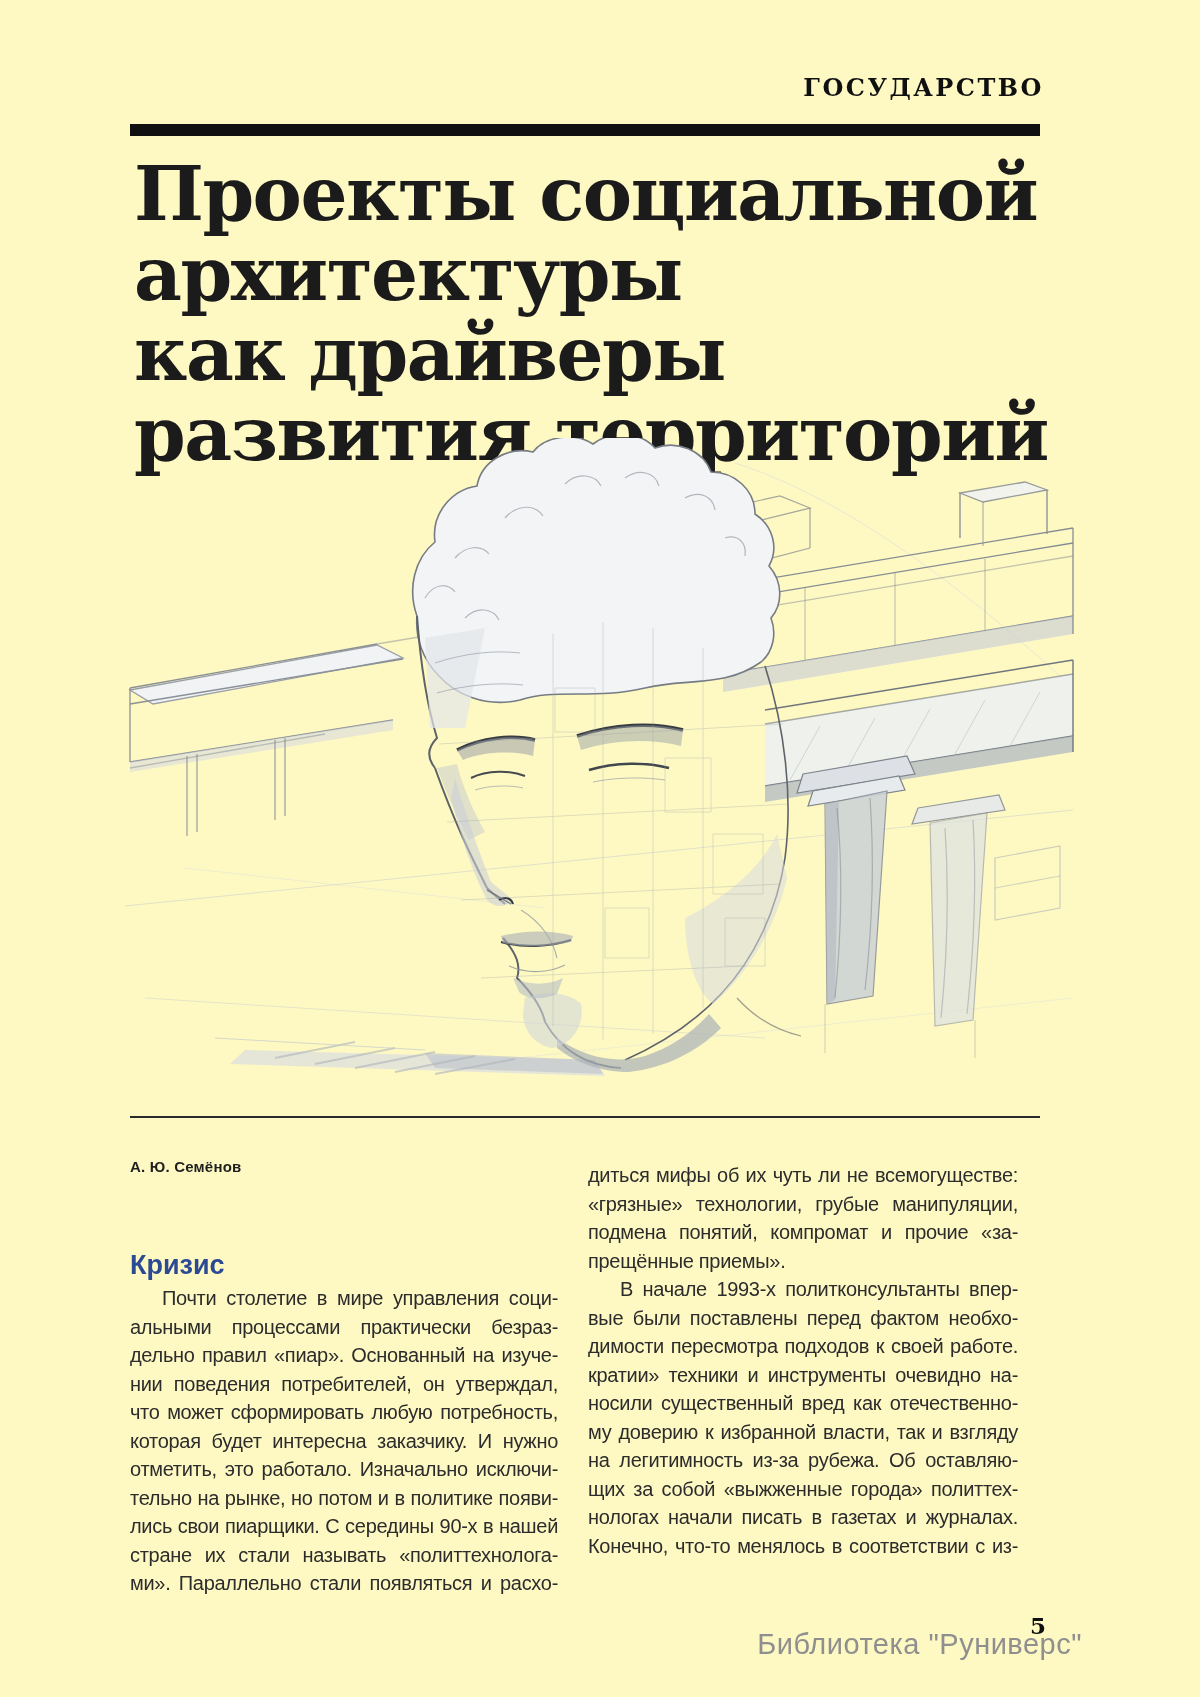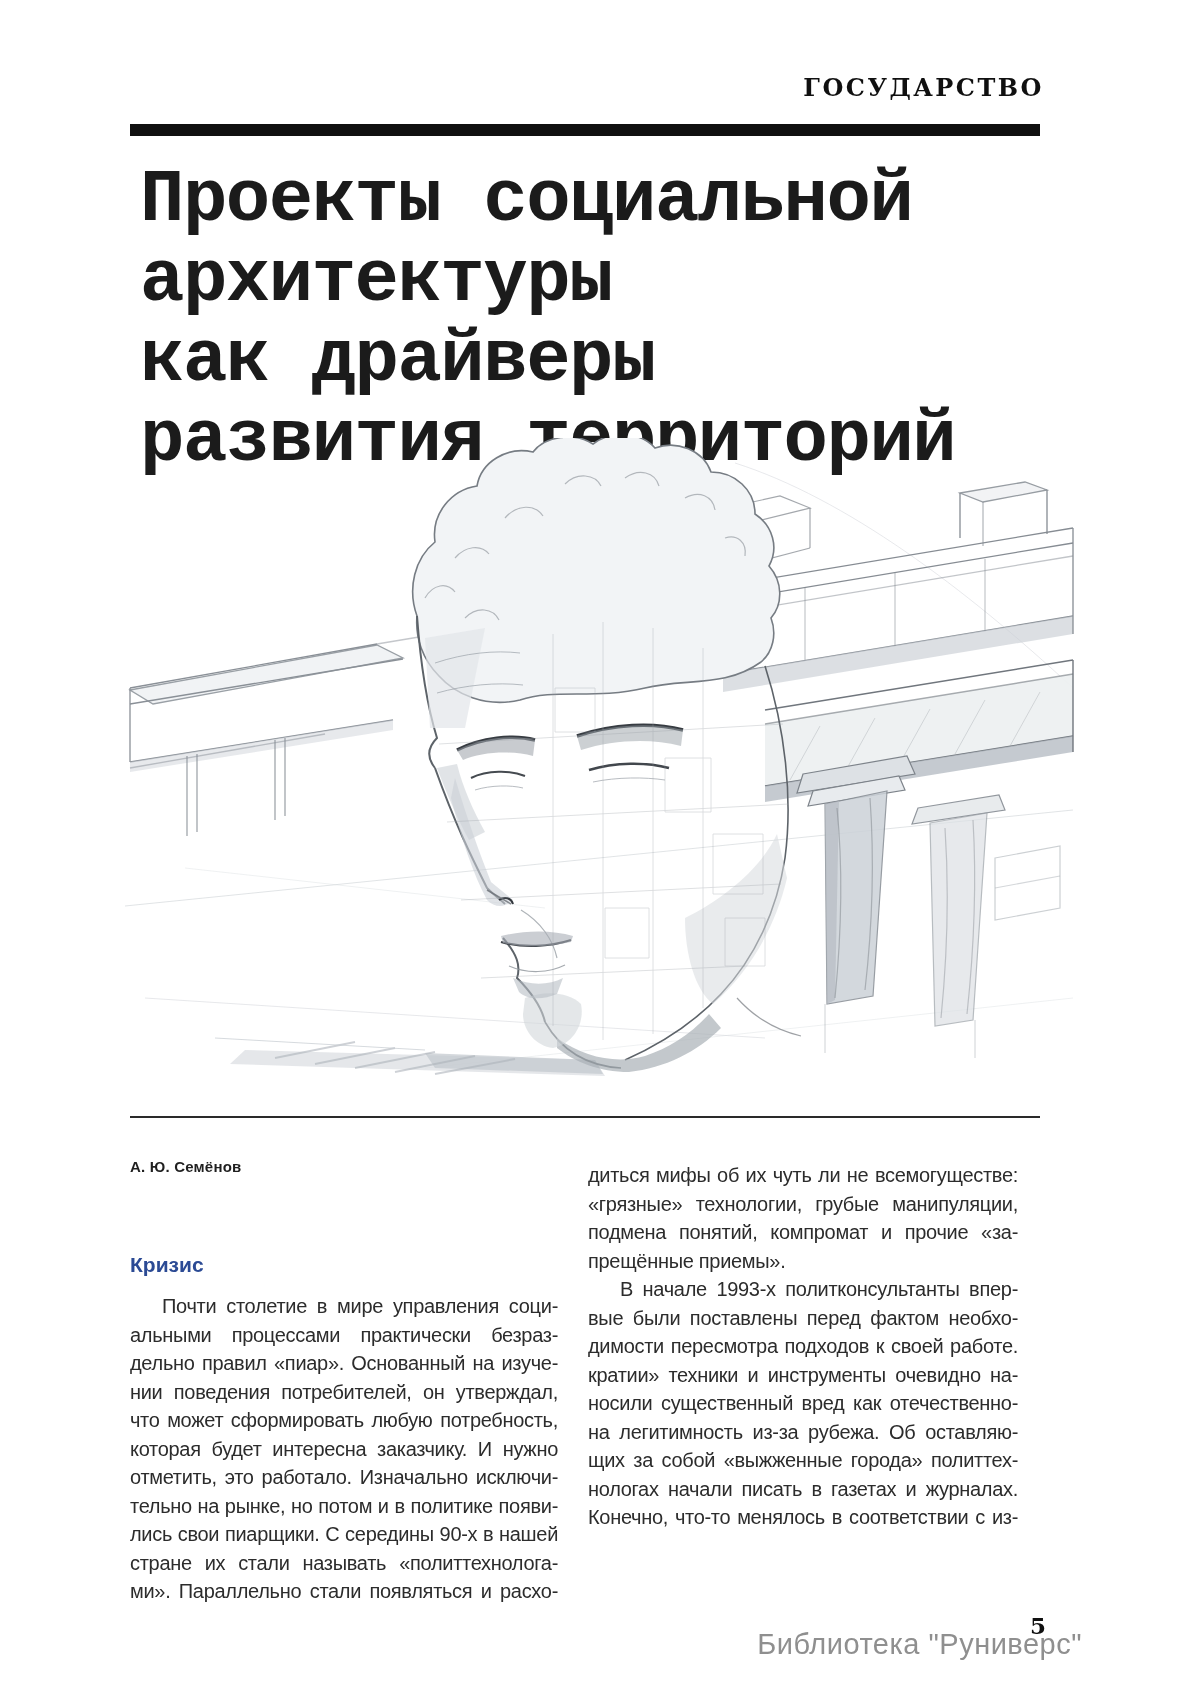--- a/index.html
+++ b/index.html
@@ -1,17 +1,17 @@
 <!DOCTYPE html>
 <html><head>
 <meta charset="utf-8">
 <style>
   html,body{margin:0;padding:0;background:#e9e9e9;}
   .page{
-    position:relative;width:1200px;height:1697px;background:#ffffff;
+    position:relative;width:1200px;height:1697px;background:#fef9c3;
     font-family:"Liberation Sans",sans-serif;overflow:hidden;margin:0 auto;
   }
   .section-header{
     position:absolute;top:73px;right:156px;
     font-family:"DejaVu Serif",serif;font-weight:700;font-size:24px;
     letter-spacing:2.5px;color:#101010;
   }
   .top-rule{position:absolute;left:130px;top:124px;width:910px;height:12px;background:#101010;}
   .title{
     position:absolute;left:126px;top:146px;width:960px;
@@ -22,22 +22,22 @@
   .illustration{position:absolute;left:125px;top:438px;width:950px;height:640px;}
   .divider{position:absolute;left:130px;top:1116px;width:910px;height:2px;background:#2a2a2a;}
   .author{
     position:absolute;left:130px;top:1158px;font-size:15px;font-weight:700;
     color:#1f1f1f;letter-spacing:.2px;
   }
   .col{position:absolute;font-size:20px;line-height:28.5px;color:#2c2c2c;letter-spacing:-.3px;}
   .col-left{left:130px;top:1250px;width:428px;}
   .col-right{left:588px;top:1161px;width:430px;}
   .section-heading{
-    font-size:21px;font-weight:700;color:#2b4a94;line-height:30px;
-    margin:0 0 12px 0;letter-spacing:0;
+    font-size:27px;font-weight:700;color:#2b4a94;line-height:30px;
+    margin:0 0 4px 0;letter-spacing:0;
   }
   .pline{text-align:justify;text-align-last:justify;}
   .para:not(.open) .pline.final{text-align-last:left;}
   .pline.ind{text-indent:32px;}
   .page-number{
     position:absolute;left:1030px;top:1612px;
     font-family:"DejaVu Serif",serif;font-weight:700;font-size:23px;color:#101010;
   }
   .watermark{
     position:absolute;right:118px;top:1628px;font-size:29px;color:#8f8f8f;
@@ -45,21 +45,21 @@
   }
 </style>
 </head>
 <body>
 
 <div class="page">
 
   <div class="section-header">ГОСУДАРСТВО</div>
   <div class="top-rule"></div>
 
-  <h1 class="title" style="margin:14px;font-family:Liberation Mono, monospace;">
+  <h1 class="title" style="margin:8px;">
       <div class="title-line">Проекты социальной</div>
       <div class="title-line">архитектуры</div>
       <div class="title-line">как драйверы</div>
       <div class="title-line">развития территорий</div>
     </h1>
 
   <svg class="illustration" viewBox="0 0 950 640" role="img" aria-label="Pencil sketch of a classical sculpted male head merged with architectural beams, wireframe blocks, columns and construction lines">
 
     <g stroke="#c9cdd2" stroke-width="1" fill="none">
       <line x1="0" y1="468" x2="948" y2="372" opacity=".55"></line>
@@ -270,20 +270,21 @@
           <div class="pline">«грязные» технологии, грубые манипуляции,</div>
           <div class="pline">подмена понятий, компромат и прочие «за-</div>
           <div class="pline final">прещённые приемы».</div>
         </div>
         <div class="para open">
           <div class="pline ind">В начале 1993-х политконсультанты впер-</div>
           <div class="pline">вые были поставлены перед фактом необхо-</div>
           <div class="pline">димости пересмотра подходов к своей работе.</div>
           <div class="pline">кратии» техники и инструменты очевидно на-</div>
           <div class="pline">носили существенный вред как отечественно-</div>
+          <div class="pline">му доверию к избранной власти, так и взгляду</div>
           <div class="pline">на легитимность из-за рубежа. Об оставляю-</div>
           <div class="pline">щих за собой «выжженные города» политтех-</div>
           <div class="pline">нологах начали писать в газетах и журналах.</div>
           <div class="pline final">Конечно, что-то менялось в соответствии с из-</div>
         </div>
       </div>
   </div>
 
   <div class="page-number">5</div>
   <div class="watermark">Библиотека "Руниверс"</div>

